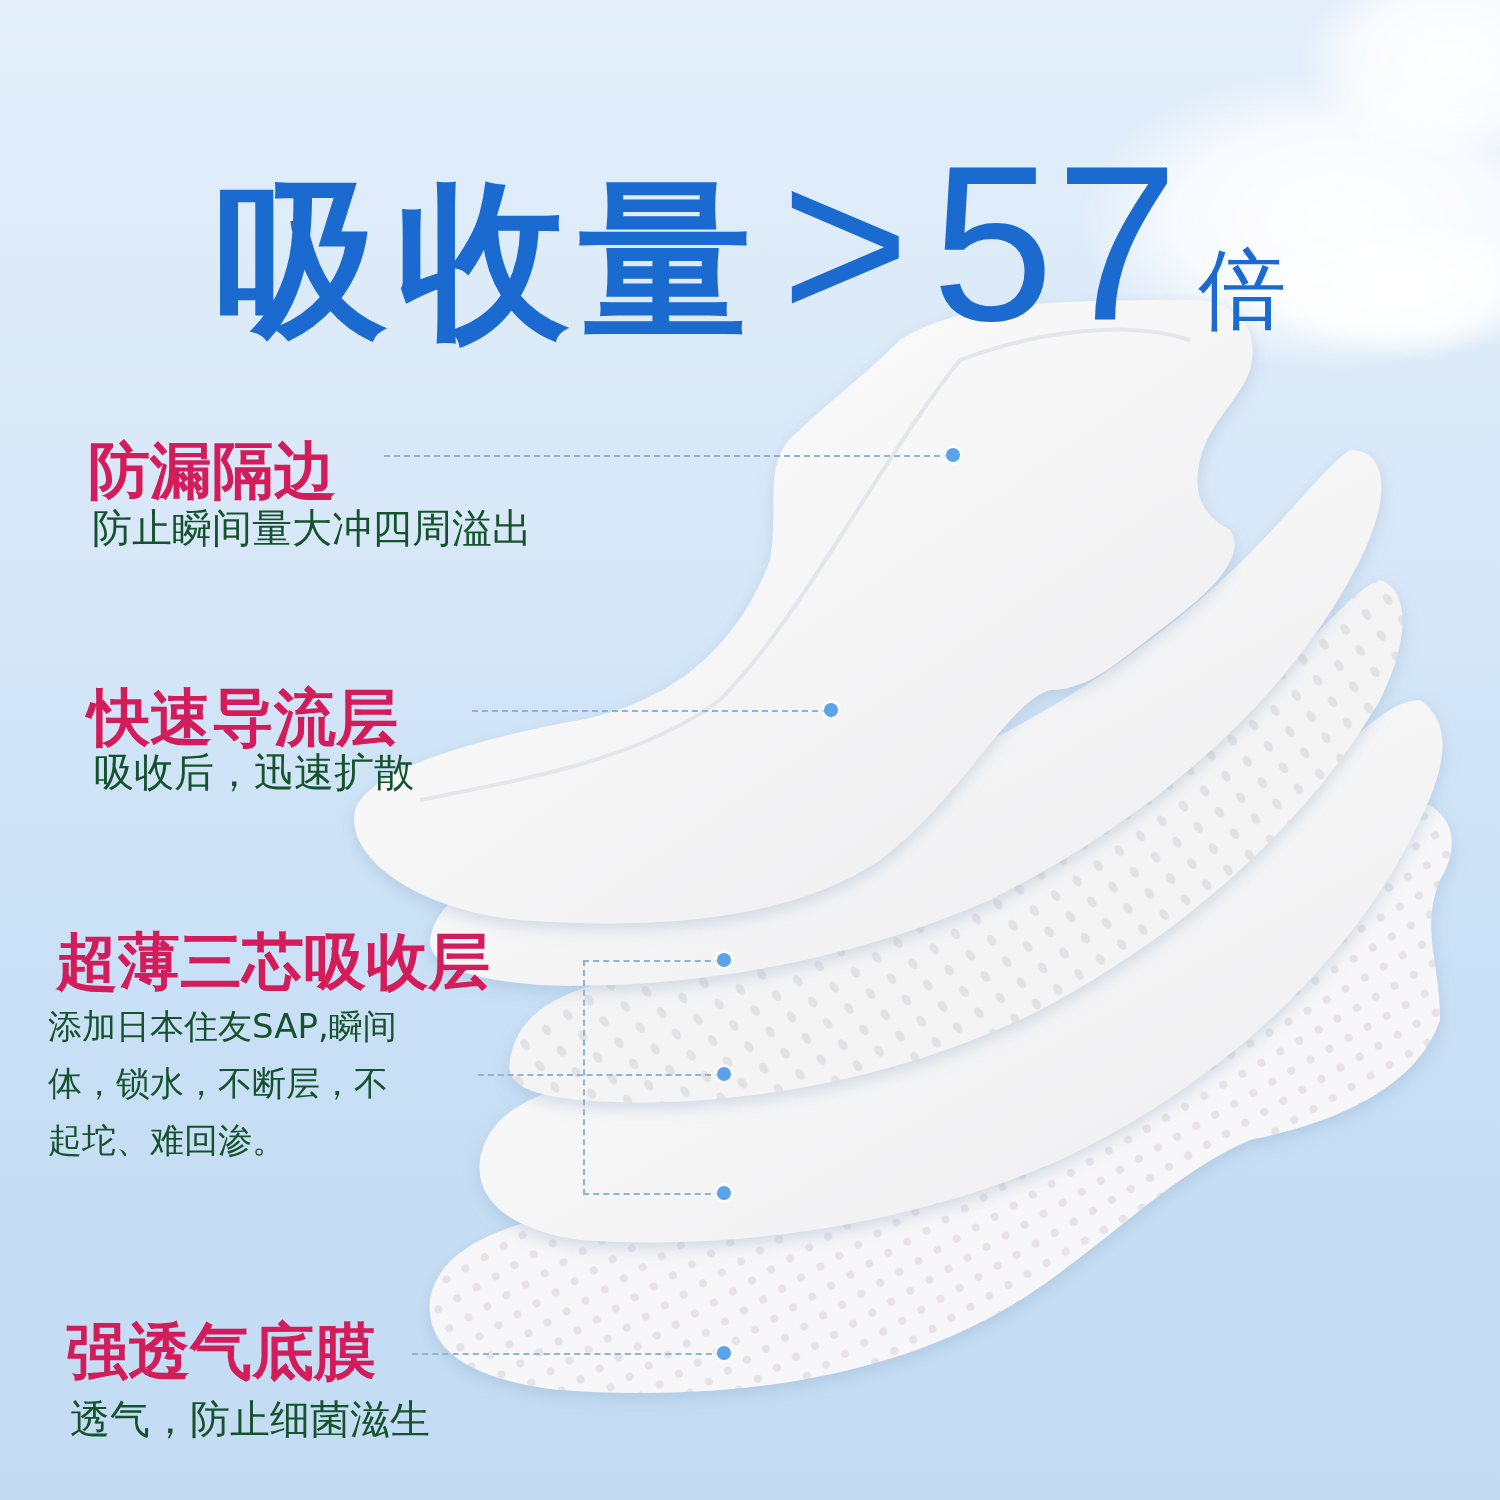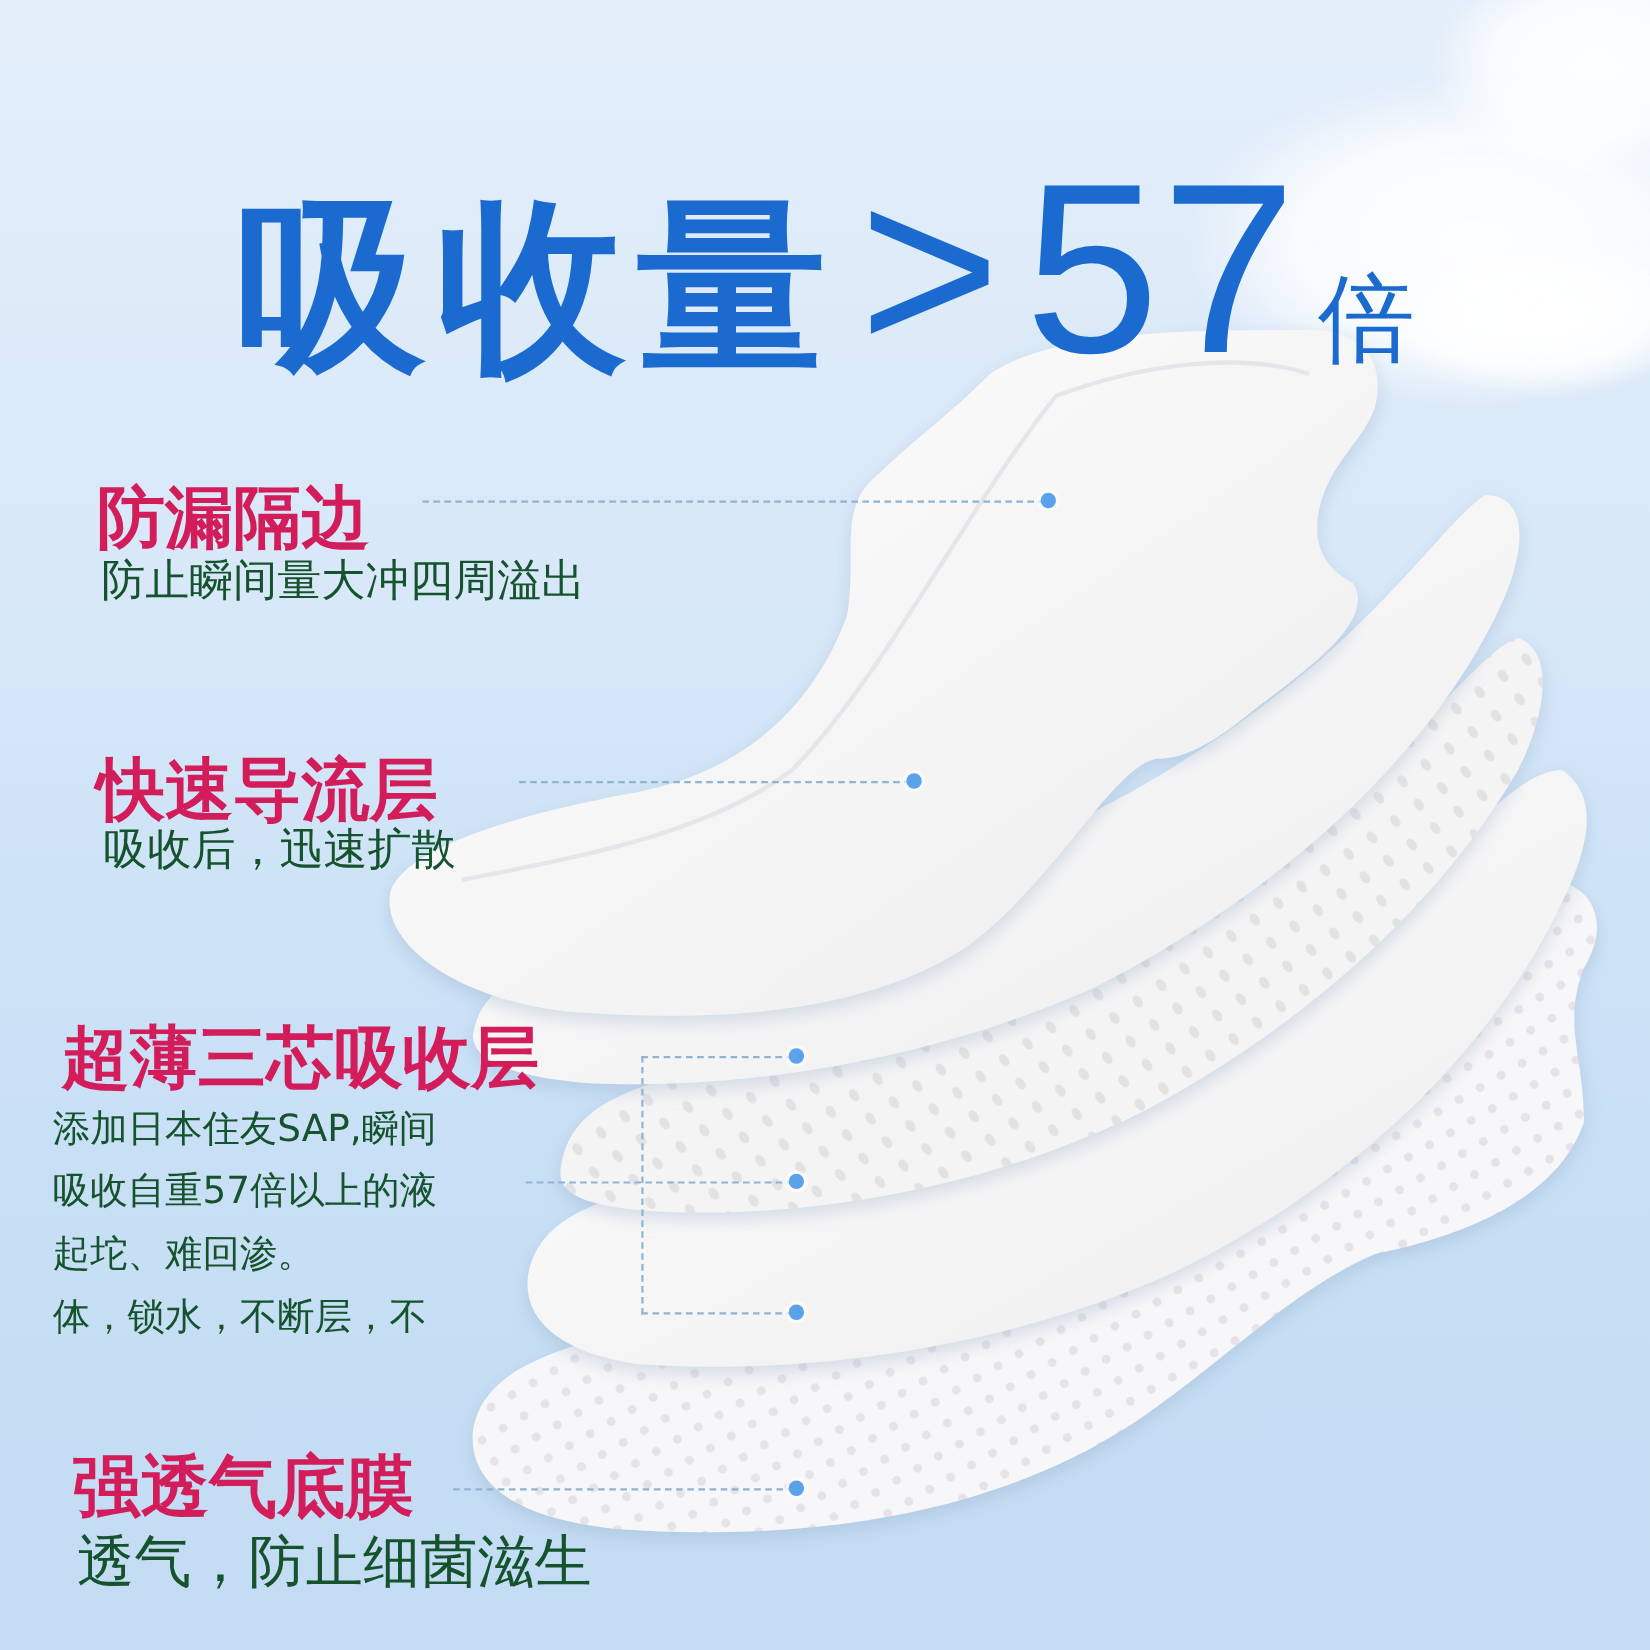--- a/index.html
+++ b/index.html
@@ -104,28 +104,27 @@
 <div class="dot" style="left:946px; top:448px;"></div>
 
 <div class="feature-title" style="left:88px; top:676px; font-size:62px;">快速导流层</div>
 <div class="feature-desc" style="left:94px; top:740px; font-size:40px;">吸收后，迅速扩散</div>
 <div class="leader" style="left:472px; top:710px; width:356px;"></div>
 <div class="dot" style="left:824px; top:703px;"></div>
 
 <div class="feature-title" style="left:56px; top:920px; font-size:62px;">超薄三芯吸收层</div>
 <div style="position:absolute; left:48px; top:998px;">
   <div class="feature-desc" style="position:relative; font-size:34px; line-height:57px;">添加日本住友SAP,瞬间</div>
-  <div class="feature-desc" style="position:relative; font-size:34px; line-height:57px;">吸收自重57倍以上的液</div>
+  <div class="feature-desc" style="position:relative; font-size:34px; line-height:57px;">体，锁水，不断层，不</div>
   <div class="feature-desc" style="position:relative; font-size:34px; line-height:57px;">起坨、难回渗。</div>
-  <div class="feature-desc" style="position:relative; font-size:34px; line-height:57px;">体，锁水，不断层，不</div>
 </div>
 <div class="vline" style="left:583px; top:960px; height:235px;"></div>
 <div class="leader" style="left:583px; top:960px; width:138px;"></div>
 <div class="dot" style="left:717px; top:953px;"></div>
 <div class="leader" style="left:478px; top:1074px; width:243px;"></div>
 <div class="dot" style="left:717px; top:1067px;"></div>
 <div class="leader" style="left:583px; top:1193px; width:138px;"></div>
 <div class="dot" style="left:717px; top:1186px;"></div>
 
 <div class="feature-title" style="left:66px; top:1310px; font-size:62px;">强透气底膜</div>
-<div class="feature-desc" style="left:70px; top:1388px; font-size:52px;">透气，防止细菌滋生</div>
+<div class="feature-desc" style="left:70px; top:1388px; font-size:40px;font-family:Liberation Serif, serif;">透气，防止细菌滋生</div>
 <div class="leader" style="left:412px; top:1353px; width:310px;"></div>
 <div class="dot" style="left:717px; top:1346px;"></div>
 
 </body></html>

